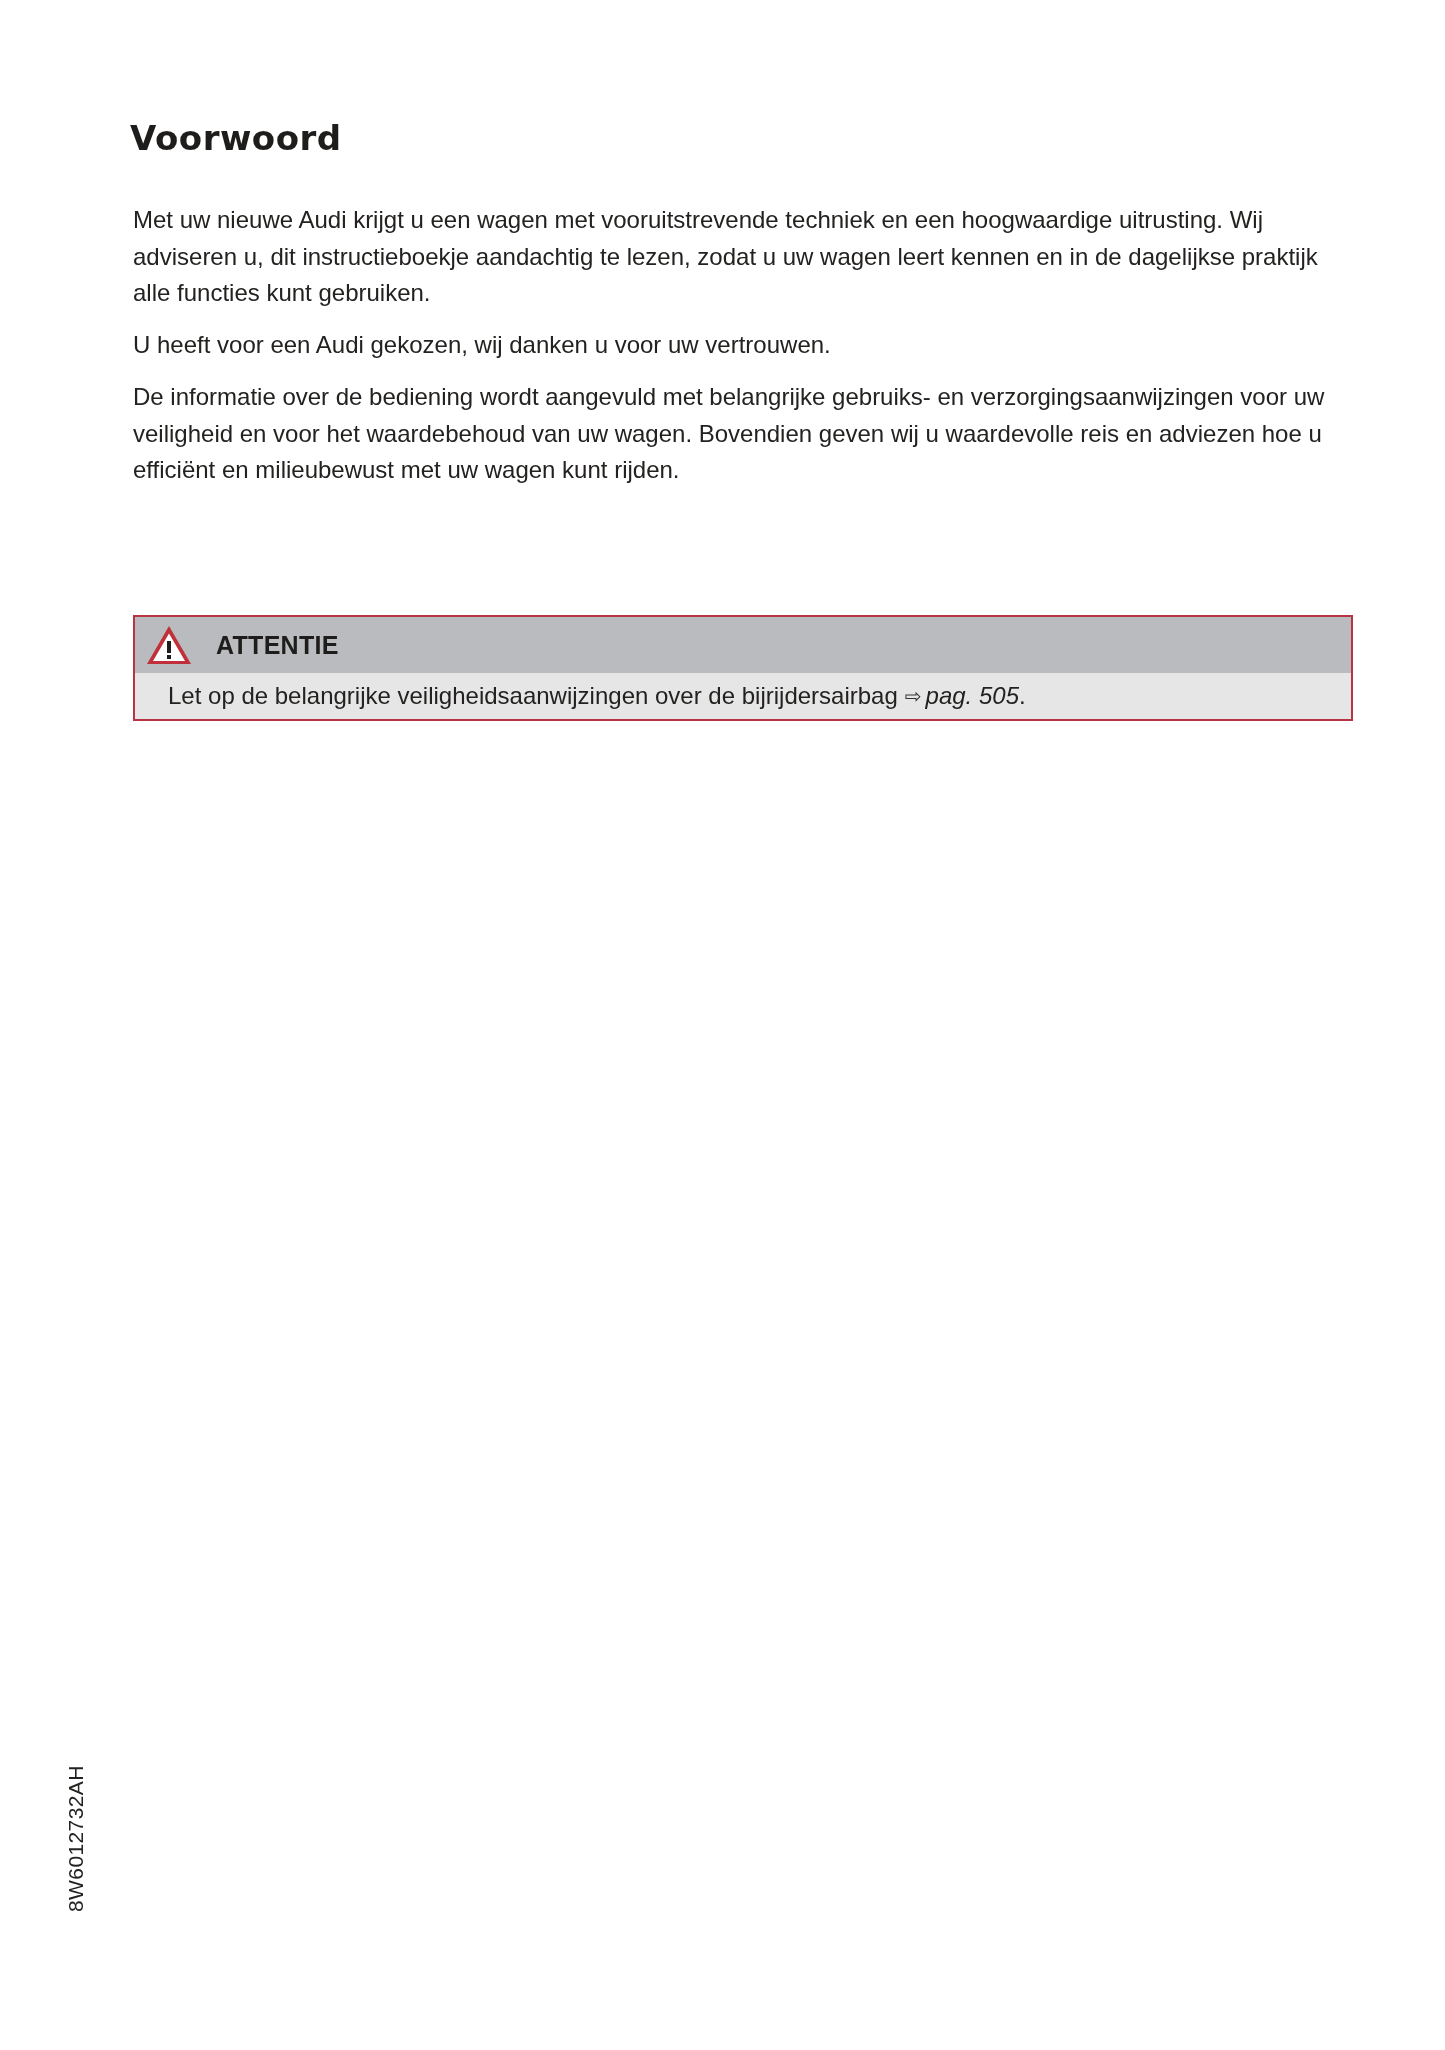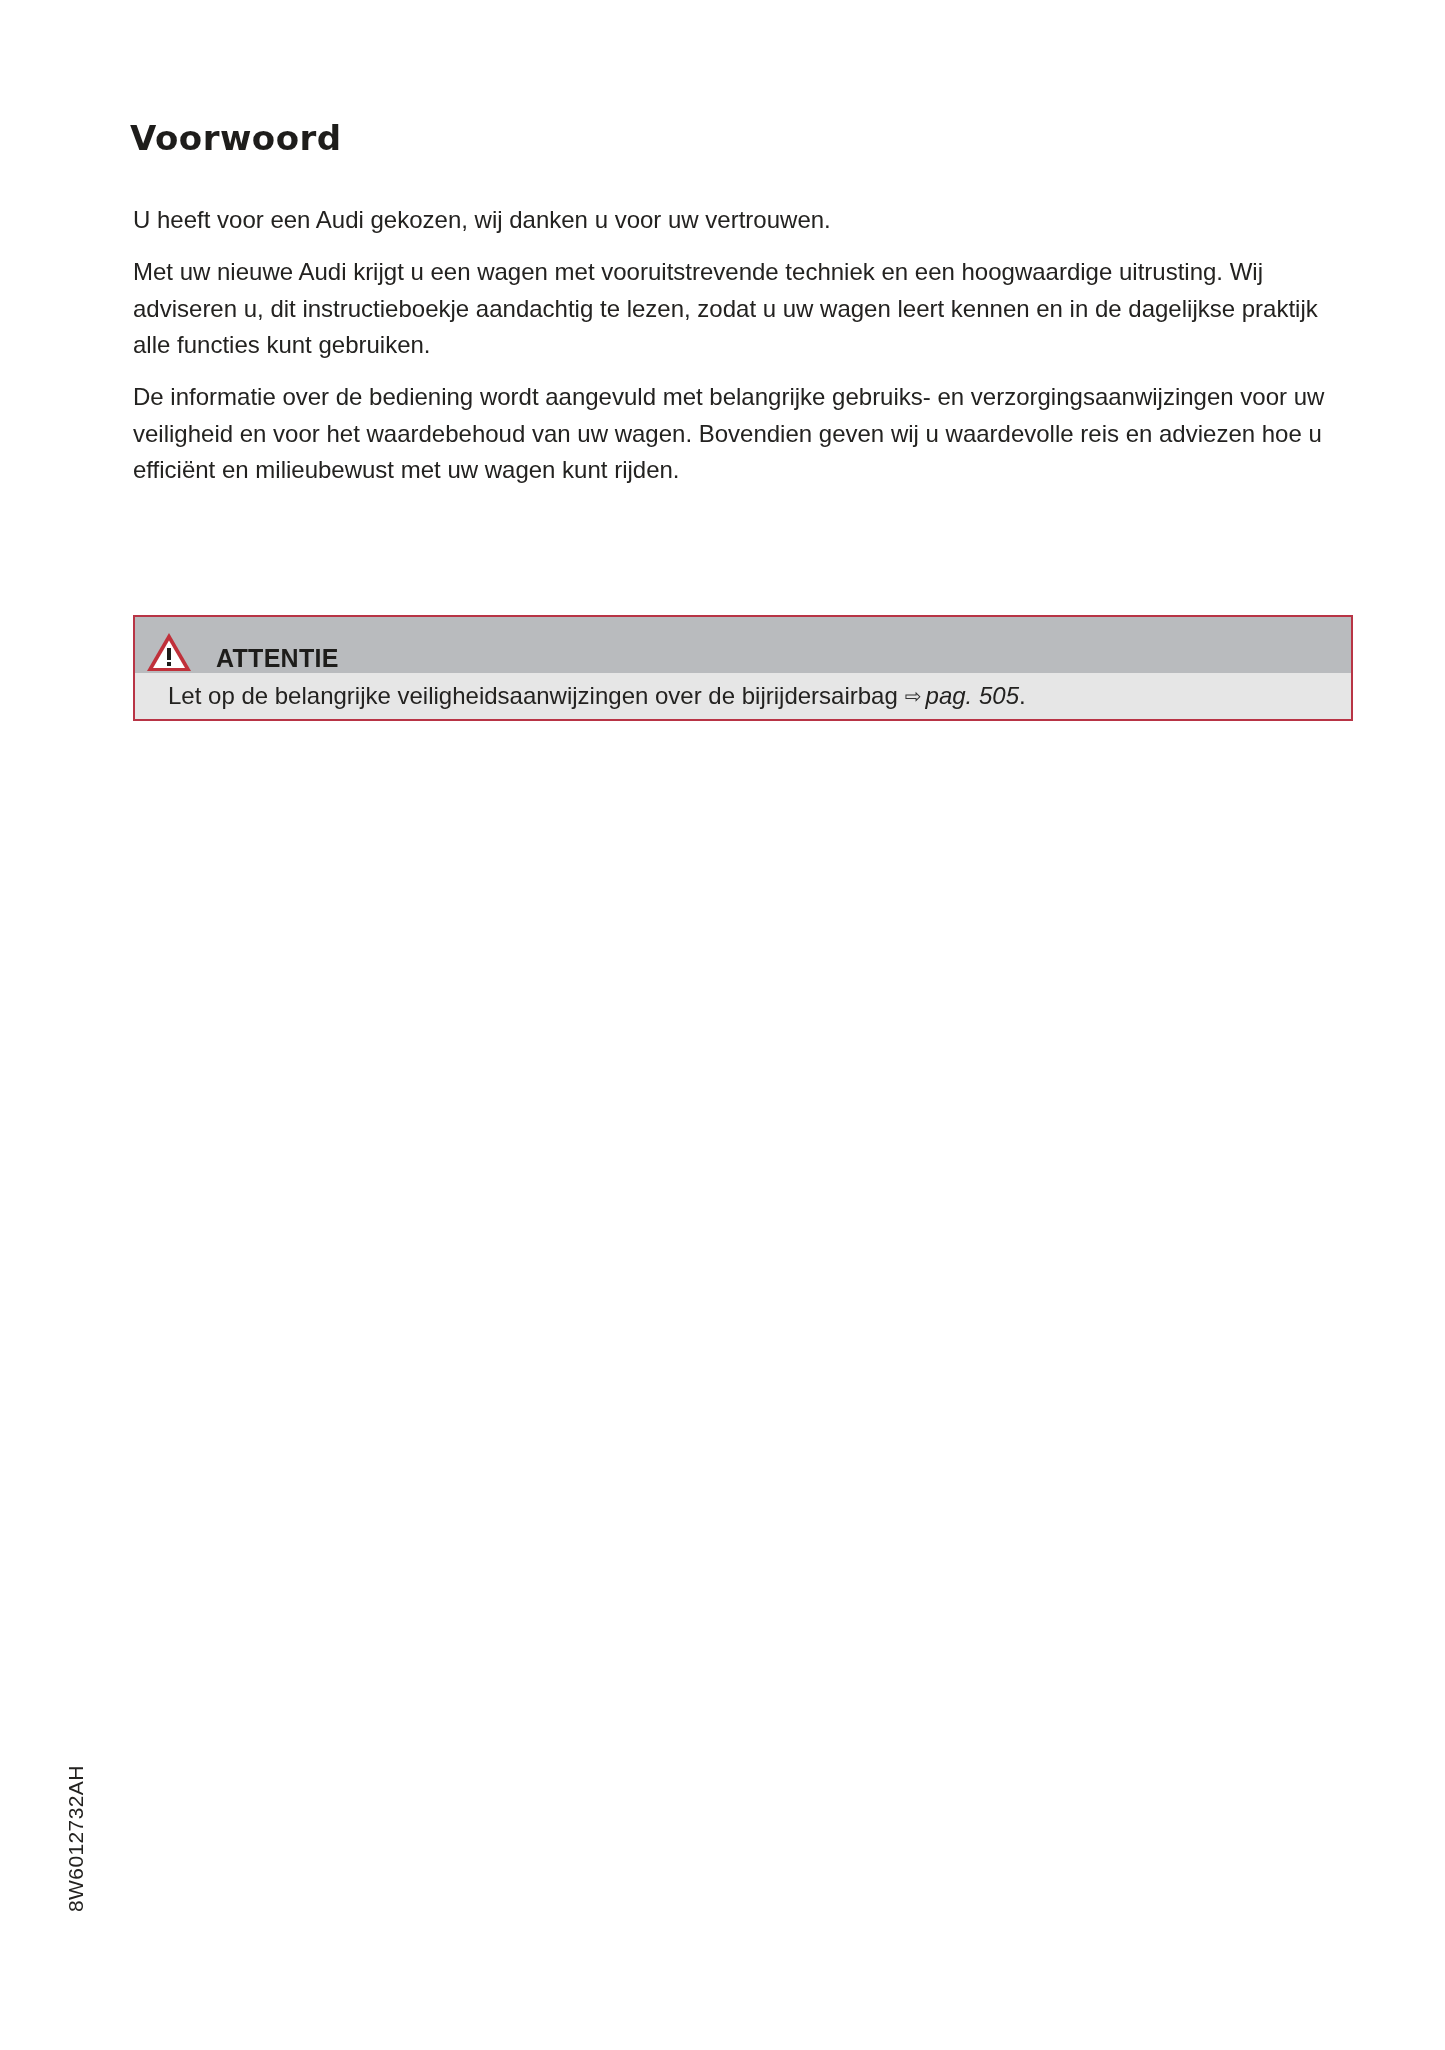--- a/index.html
+++ b/index.html
@@ -50,21 +50,21 @@
       width: 1216px;
       height: 102px;
       border: 2px solid #b83445;
       box-sizing: content-box;
       background: #e6e6e6;
     }
     .warning-header {
       height: 56px;
       background: #b9bbbe;
       display: flex;
-      align-items: flex-end;
+      align-items: center;
       padding-left: 10px;
     }
     .warning-icon {
       width: 48px;
       height: 42px;
       display: inline-block;
     }
     .warning-title {
       margin-left: 23px;
       font-family: "Liberation Sans", sans-serif;
@@ -102,22 +102,22 @@
       color: #232220;
       white-space: nowrap;
     }
   </style>
 </head>
 <body>
 
 <h1 class="page-title">Voorwoord</h1>
 
 <div class="body-text" style="top: 202px;">
+  <p>Met uw nieuwe Audi krijgt u een wagen met vooruitstrevende techniek en een hoogwaardige uitrusting. Wij adviseren u, dit instructieboekje aandachtig te lezen, zodat u uw wagen leert kennen en in de dage­lijkse praktijk alle functies kunt gebruiken.</p>
   <p>U heeft voor een Audi gekozen, wij danken u voor uw vertrouwen.</p>
-  <p>Met uw nieuwe Audi krijgt u een wagen met vooruitstrevende techniek en een hoogwaardige uitrusting. Wij adviseren u, dit instructieboekje aandachtig te lezen, zodat u uw wagen leert kennen en in de dage­lijkse praktijk alle functies kunt gebruiken.</p>
   <p>De informatie over de bediening wordt aangevuld met belangrijke gebruiks- en verzorgingsaanwijzin­gen voor uw veiligheid en voor het waardebehoud van uw wagen. Bovendien geven wij u waardevolle reis en adviezen hoe u efficiënt en milieubewust met uw wagen kunt rijden.</p>
 </div>
 
 <div class="warning-box">
   <div class="warning-header">
     <span class="warning-icon">
       <svg width="48" height="42" viewBox="0 0 48 42">
         <polygon points="24,2 46,40 2,40" fill="#c0303a"></polygon>
         <polygon points="24,9.5 40,37 8,37" fill="#ffffff"></polygon>
         <rect x="22" y="17" width="4" height="12" fill="#1e1d1b"></rect>

